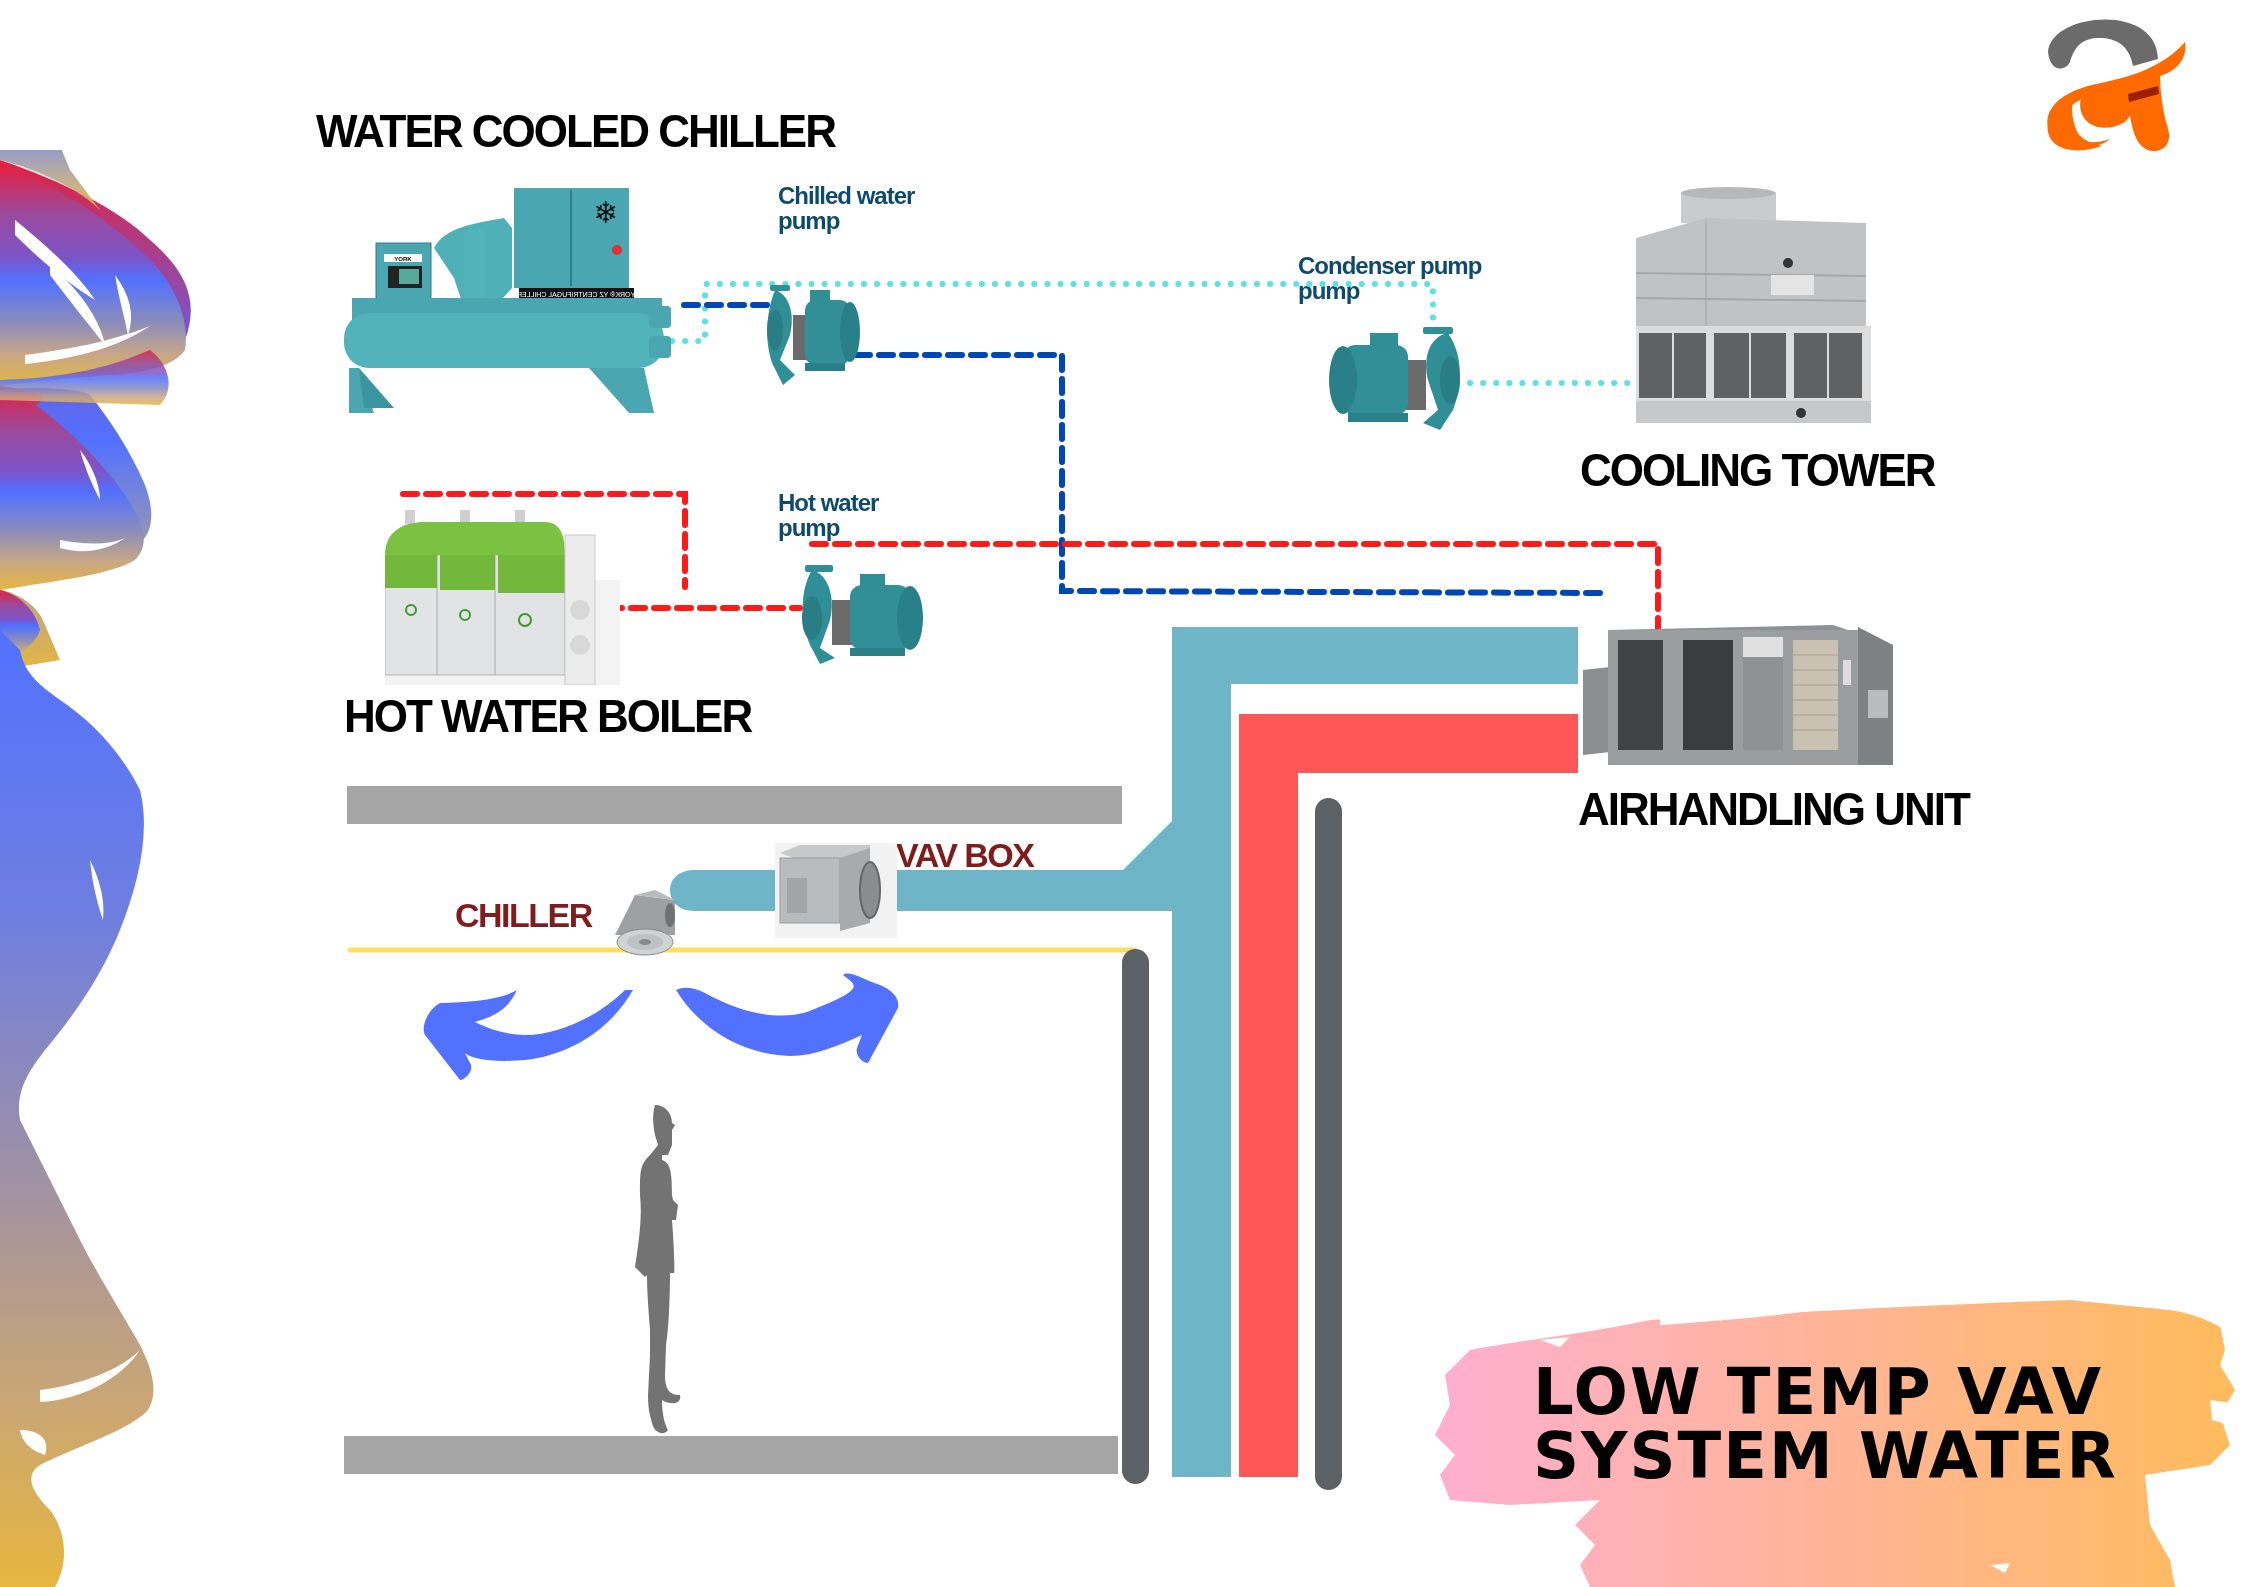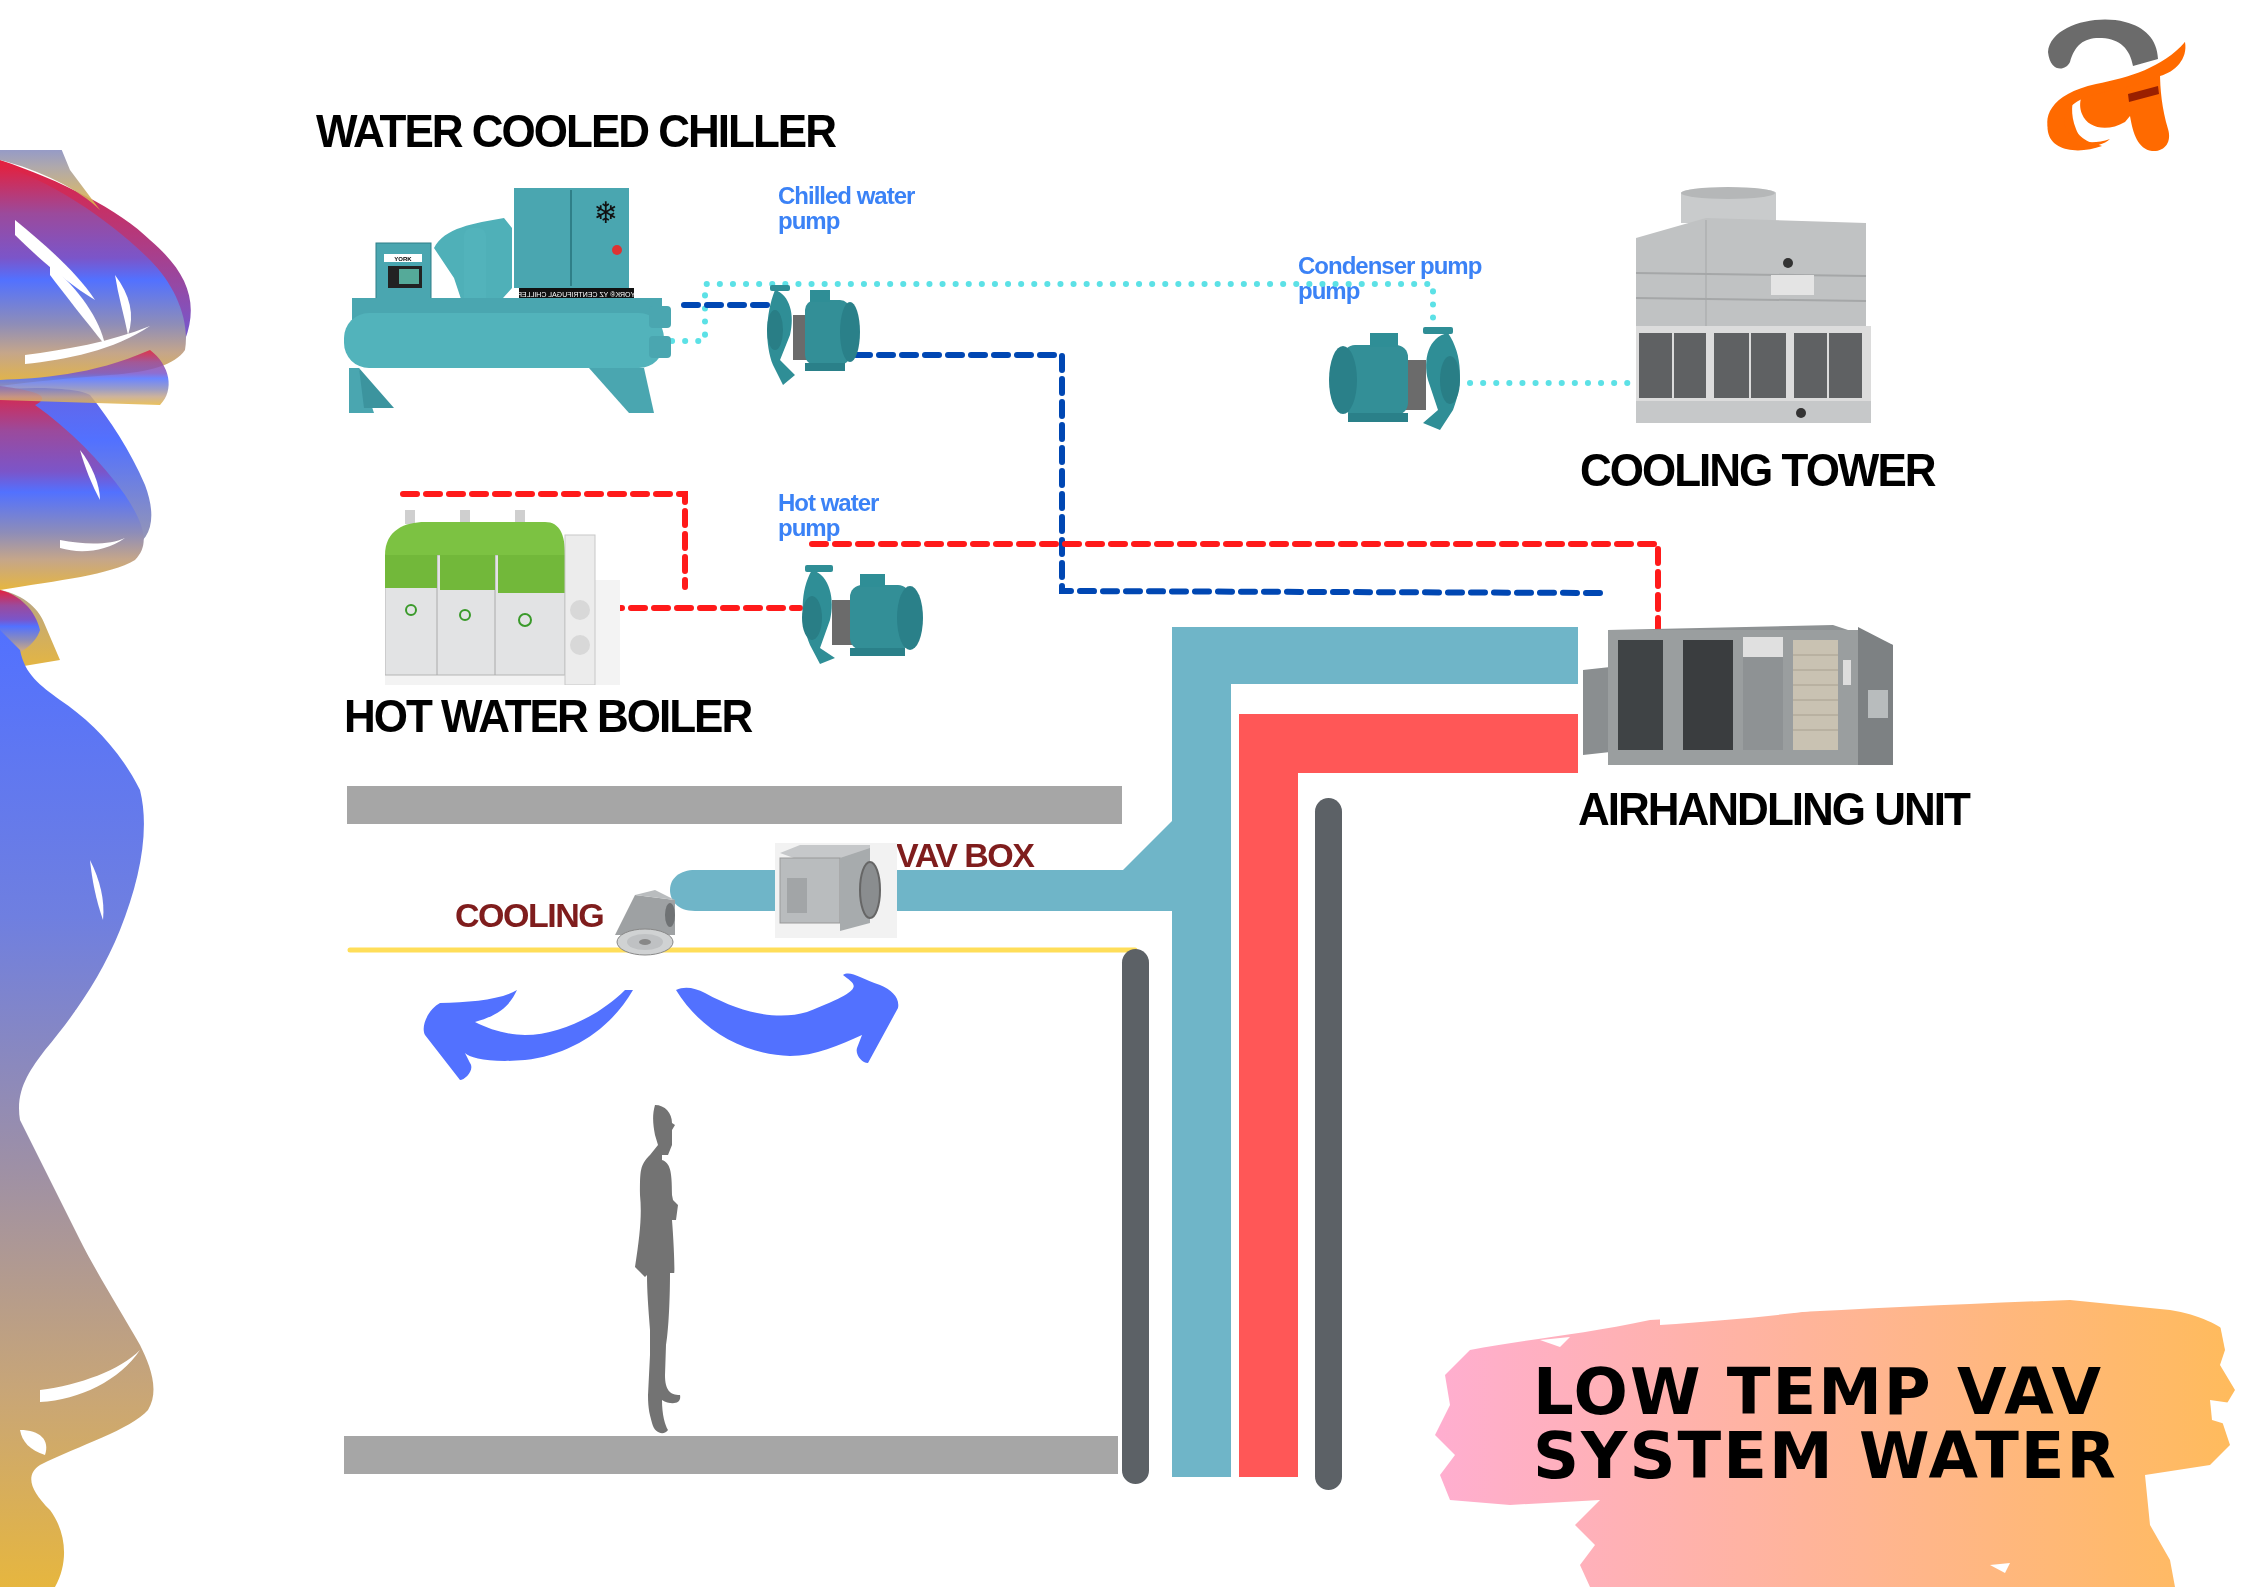--- a/index.html
+++ b/index.html
@@ -3,21 +3,21 @@
 <meta charset="utf-8">
 <style>
   html, body { margin:0; padding:0; background:#ffffff; }
   #canvas { position:relative; width:2245px; height:1587px; overflow:hidden; background:#ffffff;
             font-family:"Liberation Sans", "DejaVu Sans", sans-serif; }
   .abs { position:absolute; }
   .title-lg { font-family:"Liberation Sans", sans-serif; font-weight:700; color:#000; letter-spacing:-2px;
               font-size:44px; line-height:1; white-space:nowrap; transform:scaleY(1.05); transform-origin:left top; }
   .title-md { font-family:"Liberation Sans", sans-serif; font-weight:700; color:#7f1d1d; letter-spacing:-1.5px;
               font-size:34px; line-height:1; white-space:nowrap; }
-  .pump-label { font-family:"Liberation Sans", sans-serif; font-weight:700; color:#3b82f6; font-size:24px;
+  .pump-label { font-family:"Liberation Sans", sans-serif; font-weight:700; color:#0c4a6e; font-size:24px;
                 line-height:25px; letter-spacing:-1px; }
   .banner-text { font-family:"DejaVu Sans", sans-serif; font-weight:700; color:#000; font-size:64px;
                  line-height:64px; letter-spacing:2px; white-space:nowrap; }
   svg { display:block; }
 </style>
 </head>
 <body>
 
 <div id="canvas">
 
@@ -91,21 +91,21 @@
     <path d="M145,28 C130,55 95,65 55,72 C40,75 38,90 42,100 C48,115 68,118 85,108 L90,102 C93,120 98,135 112,137 C125,138 132,128 128,115 C122,95 120,75 120,58 L120,55 C135,48 145,40 145,28 Z M35,78 C20,85 5,100 8,118 C12,138 40,140 62,132 C58,130 40,128 36,115 C30,100 32,88 35,78 Z" fill="#ff6a00"></path>
     <path d="M56,70 C90,63 122,54 145,28 C148,45 135,58 120,62 L90,72 C80,75 62,78 50,82 C30,88 22,100 25,112 C30,128 50,132 70,125 C60,135 25,138 12,122 C0,105 10,80 56,70 Z" fill="#ff6a00"></path>
     <path d="M88,80 L118,72 L119,80 L89,88 Z" fill="#9a2000"></path>
   </svg>
 
   <div class="abs title-lg" style="left:316px;top:108px">WATER COOLED CHILLER</div>
   <div class="abs title-lg" style="left:1580px;top:447px">COOLING TOWER</div>
   <div class="abs title-lg" style="left:344px;top:693px">HOT WATER BOILER</div>
   <div class="abs title-lg" style="left:1578px;top:786px">AIRHANDLING UNIT</div>
   <div class="abs title-md" style="left:896px;top:838px">VAV BOX</div>
-  <div class="abs title-md" style="left:455px;top:898px">COOLING</div>
+  <div class="abs title-md" style="left:455px;top:898px">CHILLER</div>
 
   <div class="abs pump-label" style="left:778px;top:183px">
     <div>Chilled water</div>
     <div>pump</div>
   </div>
   <div class="abs pump-label" style="left:1298px;top:253px">
     <div>Condenser pump</div>
     <div>pump</div>
   </div>
   <div class="abs pump-label" style="left:778px;top:490px">

